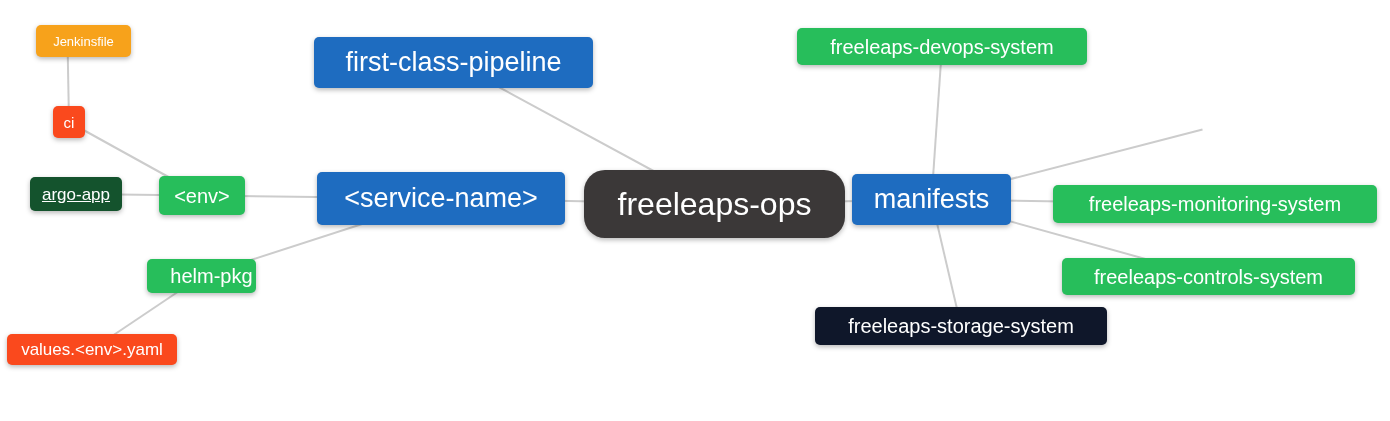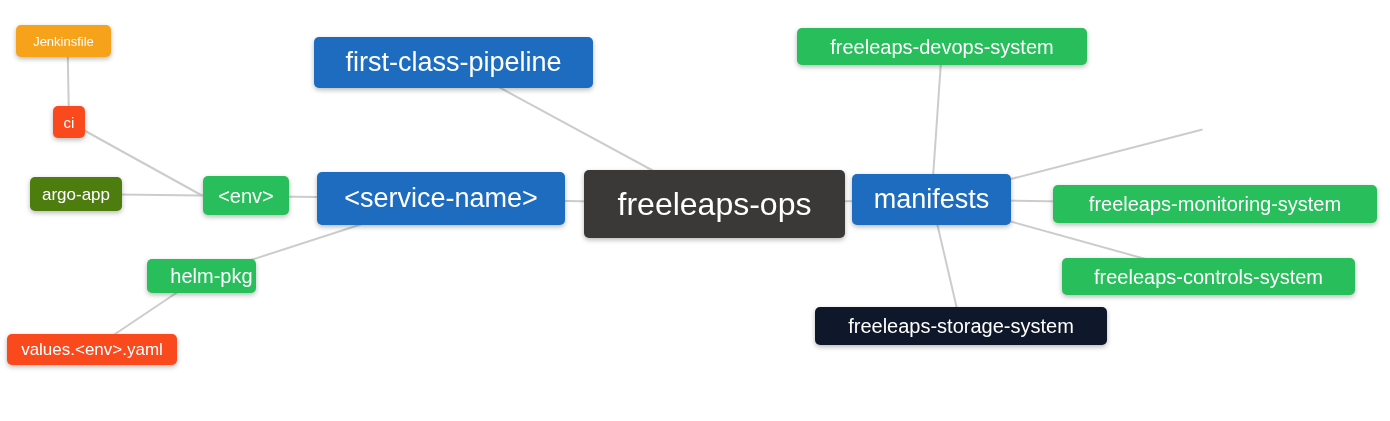--- a/index.html
+++ b/index.html
@@ -15,29 +15,29 @@
     position:absolute;
     display:flex;align-items:center;justify-content:center;
     box-sizing:border-box;
     color:#ffffff;
     border-radius:5px;
     box-shadow:0 2px 5px rgba(0,0,0,.28);
     white-space:nowrap;
     cursor:default;
     line-height:1;
   }
-  #n-jenkinsfile{left:16px;top:25px;width:95px;height:32px;font-size:13px;}
+  #n-jenkinsfile{left:36px;top:25px;width:95px;height:32px;font-size:13px;}
   #n-ci{left:53px;top:106px;width:32px;height:32px;font-size:15px;}
   #n-argo-app{left:30px;top:177px;width:92px;height:34px;font-size:17px;}
   #n-env{left:159px;top:176px;width:86px;height:39px;font-size:20px;}
   #n-helm-pkg{left:147px;top:259px;width:109px;height:34px;font-size:20px;}
   #n-values-env-yaml{left:7px;top:334px;width:170px;height:31px;font-size:17px;}
   #n-first-class-pipeline{left:314px;top:37px;width:279px;height:51px;font-size:27px;}
   #n-service-name{left:317px;top:172px;width:248px;height:53px;font-size:27px;}
-  #n-freeleaps-ops{left:584px;top:170px;width:261px;height:68px;font-size:32px;}
+  #n-freeleaps-ops{left:584px;top:170px;width:261px;height:68px;font-size:32px;border-radius:21px;}
   #n-manifests{left:852px;top:174px;width:159px;height:51px;font-size:27px;}
   #n-freeleaps-devops-system{left:797px;top:28px;width:290px;height:37px;font-size:20px;}
   #n-freeleaps-network-system{left:1055px;top:112px;width:295px;height:35px;font-size:20px;}
   #n-freeleaps-monitoring-system{left:1053px;top:185px;width:324px;height:38px;font-size:20px;}
   #n-freeleaps-controls-system{left:1062px;top:258px;width:293px;height:37px;font-size:20px;}
   #n-freeleaps-storage-system{left:815px;top:307px;width:292px;height:38px;font-size:20px;}
 </style>
 </head>
 <body>
 
@@ -54,22 +54,22 @@
       <line x1="714.5" y1="204" x2="931.5" y2="199.5" stroke="#cccccc" stroke-width="2"></line>
       <line x1="931.5" y1="199.5" x2="942" y2="46.5" stroke="#cccccc" stroke-width="2"></line>
       <line x1="931.5" y1="199.5" x2="1202.5" y2="129.5" stroke="#cccccc" stroke-width="2"></line>
       <line x1="931.5" y1="199.5" x2="1215" y2="204" stroke="#cccccc" stroke-width="2"></line>
       <line x1="931.5" y1="199.5" x2="1208.5" y2="276.5" stroke="#cccccc" stroke-width="2"></line>
       <line x1="931.5" y1="199.5" x2="961" y2="326" stroke="#cccccc" stroke-width="2"></line>
     </svg>
 
   <div class="node" id="n-jenkinsfile" style="background: rgb(247, 162, 27);">Jenkinsfile</div>
   <div class="node" id="n-ci" style="background: rgb(250, 73, 29);">ci</div>
-  <div class="node" id="n-argo-app" style="background: #4d7c0f;">argo-app</div>
-  <div class="node" id="n-env" style="background: rgb(39, 190, 91); margin-left: 44px;">&lt;env&gt;</div>
+  <div class="node" id="n-argo-app" style="background: #14532d; text-decoration: underline;">argo-app</div>
+  <div class="node" id="n-env" style="background: rgb(39, 190, 91);">&lt;env&gt;</div>
   <div class="node" id="n-helm-pkg" style="background: rgb(39, 190, 91); padding-left: 20px;">helm-pkg</div>
   <div class="node" id="n-values-env-yaml" style="background: rgb(250, 73, 29);">values.&lt;env&gt;.yaml</div>
   <div class="node" id="n-first-class-pipeline" style="background: rgb(30, 108, 192);">first-class-pipeline</div>
   <div class="node" id="n-service-name" style="background: rgb(30, 108, 192);">&lt;service-name&gt;</div>
   <div class="node" id="n-freeleaps-ops" style="background: rgb(59, 56, 56);">freeleaps-ops</div>
   <div class="node" id="n-freeleaps-devops-system" style="background: rgb(39, 190, 91);">freeleaps-devops-system</div>
   <div class="node" id="n-manifests" style="background: rgb(30, 108, 192);">manifests</div>
   <div class="node" id="n-freeleaps-monitoring-system" style="background: rgb(39, 190, 91);">freeleaps-monitoring-system</div>
   <div class="node" id="n-freeleaps-controls-system" style="background: rgb(39, 190, 91);">freeleaps-controls-system</div>
   <div class="node" id="n-freeleaps-storage-system" style="background: #0f172a;">freeleaps-storage-system</div>

